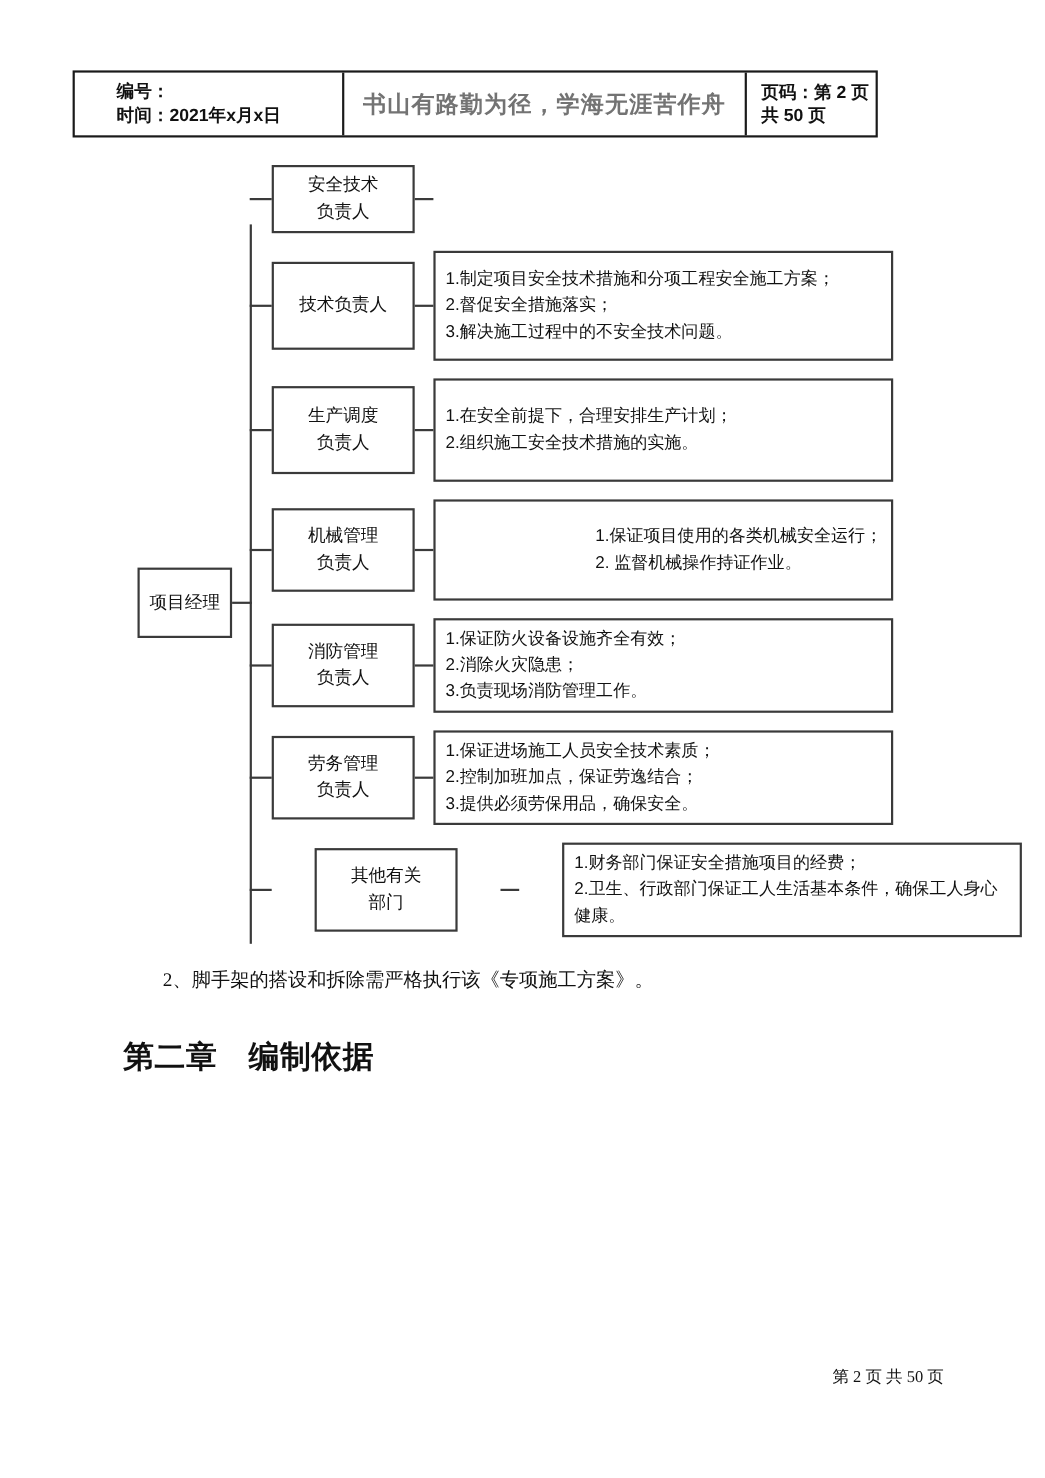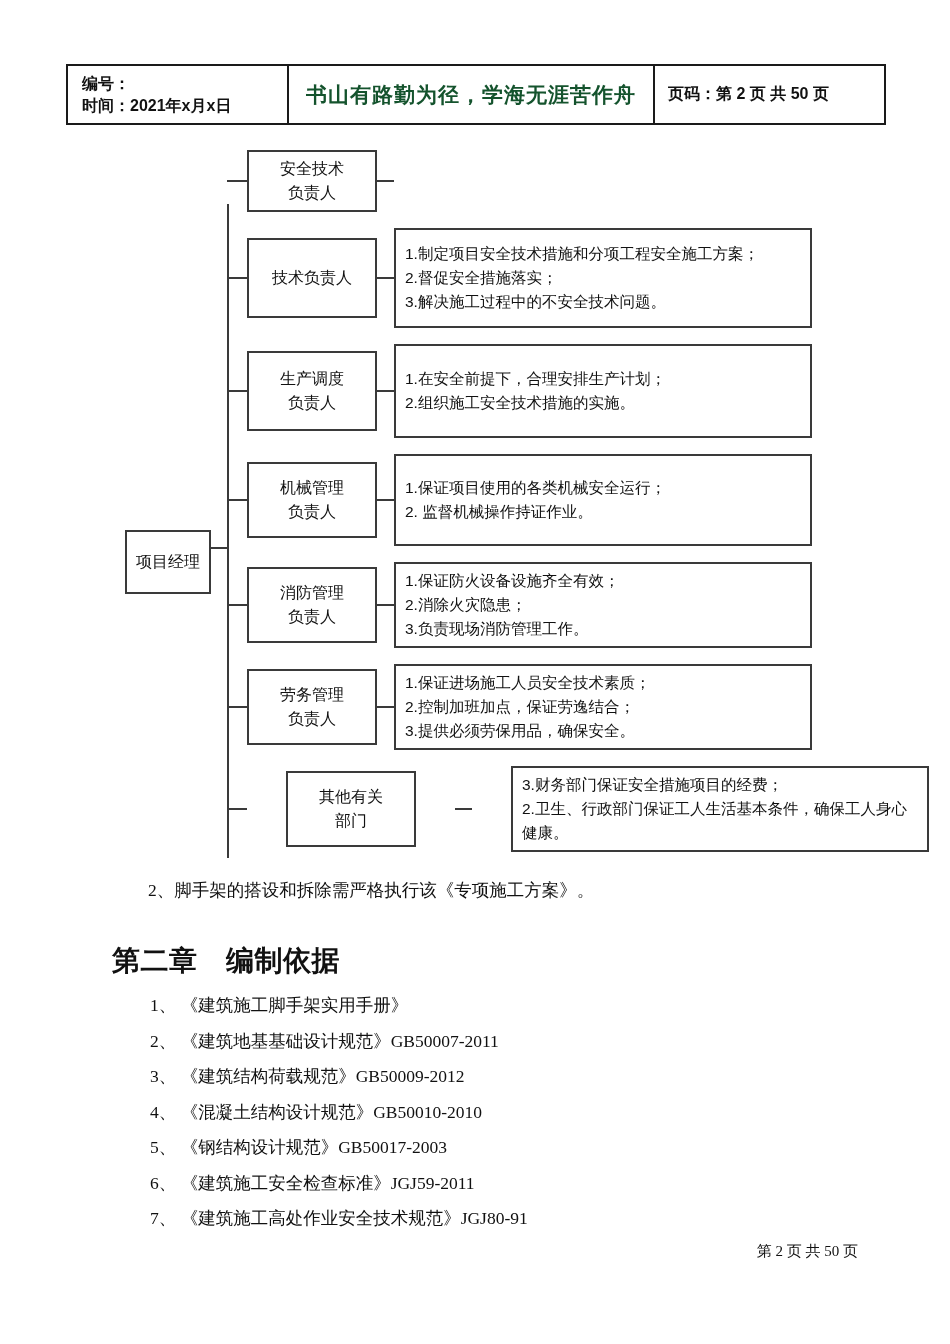--- a/index.html
+++ b/index.html
@@ -8,24 +8,25 @@
     width: 950px; height: 1344px;
     font-family: "Liberation Serif", serif;
     color: #111;
     position: relative;
     overflow: hidden;
   }
   .page { position: relative; width: 950px; height: 1344px; background: #fff; }
 
   
   .header-table {
-    position: absolute; left: 66px; top: 64px; width: 820px; height: 61px;
+    position: absolute; left: 66px; top: 64px; width: 732px; height: 61px;
     border: 2px solid #1a1a1a;
     display: flex; align-items: stretch;
     font-family: "Liberation Sans", sans-serif;
+    padding-left: 24px;
   }
   .hcell { display: flex; flex-direction: column; justify-content: center; }
   .hcell-left { width: 219px; padding: 4px 10px 4px 14px; font-weight: bold; font-size: 16px; line-height: 1.35; }
   .hcell-mid {
     width: 368px; border-left: 2px solid #1a1a1a; border-right: 2px solid #1a1a1a;
     align-items: center; justify-content: center;
     font-weight: bold; font-size: 21px; letter-spacing: 1px;
   }
   .hcell-right { flex: 1; padding-left: 13px; font-weight: bold; font-size: 16px; }
 
@@ -59,21 +60,21 @@
     white-space: pre-line;
     font-family: "Liberation Sans", sans-serif; font-size: 15.5px; line-height: 1.55;
     display: flex; flex-direction: column; justify-content: center;
   }
   .org-row:nth-child(1) .duty-box { min-height: 116px; }
   .org-row:nth-child(2) .duty-box { min-height: 100px; }
   .org-row:nth-child(3) .duty-box { min-height: 68px; }
   .org-row:nth-child(4) .duty-box { min-height: 68px; }
   .org-row:nth-child(5) .duty-box { min-height: 100px; }
   .org-row:nth-child(6) .duty-box { min-height: 94px; }
-  .org-row:nth-child(7) .duty-box { min-height: 92px; }
+  .org-row:nth-child(7) .duty-box { min-height: 92px; align-items: flex-end; }
   .org-row:nth-child(2) .role-box,
   .org-row:nth-child(5) .role-box,
   .org-row:nth-child(6) .role-box { min-height: 80px; }
   .org-row:nth-child(3) .role-box,
   .org-row:nth-child(4) .role-box { min-height: 62px; }
 
   
   .note { position: absolute; left: 148px; top: 878px; font-size: 17.5px; }
   .chapter-heading {
     position: absolute; left: 112px; top: 942px;
@@ -92,29 +93,29 @@
 <body>
 
 <div class="page">
 
   <div class="header-table">
     <div class="hcell hcell-left">
       <span>编号：</span>
       <span>时间：2021年x月x日</span>
     </div>
     <div class="hcell hcell-mid">
-      <span id="motto" style="color: #14532d;">书山有路勤为径，学海无涯苦作舟</span>
+      <span id="motto" style="color: #737373;">书山有路勤为径，学海无涯苦作舟</span>
     </div>
     <div class="hcell hcell-right">
       <span>页码：第 2 页 共 50 页</span>
     </div>
   </div>
 
   <div class="org-chart" id="org-chart">
-    <div class="pm-box" id="pm-box" style="top: 366.062px; margin-top: 14px;">
+    <div class="pm-box" id="pm-box" style="top: 366.062px;">
       <span>项目经理</span>
     </div>
     <div class="pm-stub" id="pm-stub" style="top: 397.062px;"></div>
     <div class="trunk" id="trunk" style="top: 54.0312px; height: 654.148px;"></div>
 
     <div class="org-row">
       <div class="conn conn-left"></div>
       <div class="role-box"><span>安全技术
 负责人</span></div>
       <div class="conn conn-right"></div>
@@ -165,34 +166,25 @@
       <div class="duty-box"><span>1.保证进场施工人员安全技术素质；
 2.控制加班加点，保证劳逸结合；
 3.提供必须劳保用品，确保安全。</span></div>
     </div>
 
     <div class="org-row">
       <div class="conn conn-left"></div>
       <div class="role-box"><span>其他有关
 部门</span></div>
       <div class="conn conn-right"></div>
-      <div class="duty-box"><span>3.财务部门保证安全措施项目的经费；
+      <div class="duty-box"><span>1.财务部门保证安全措施项目的经费；
 2.卫生、行政部门保证工人生活基本条件，确保工人身心健康。</span></div>
     </div>
   </div>
 
   <p class="note">2、脚手架的搭设和拆除需严格执行该《专项施工方案》。</p>
 
   <h1 class="chapter-heading">第二章　编制依据</h1>
 
-  <ul class="ref-list">
-    <li class="ref-item">1、 《建筑施工脚手架实用手册》</li>
-    <li class="ref-item">2、 《建筑地基基础设计规范》GB50007-2011</li>
-    <li class="ref-item">3、 《建筑结构荷载规范》GB50009-2012</li>
-    <li class="ref-item">4、 《混凝土结构设计规范》GB50010-2010</li>
-    <li class="ref-item">5、 《钢结构设计规范》GB50017-2003</li>
-    <li class="ref-item">6、 《建筑施工安全检查标准》JGJ59-2011</li>
-    <li class="ref-item">7、 《建筑施工高处作业安全技术规范》JGJ80-91</li>
-  </ul>
 
   <div class="page-footer">第 2 页 共 50 页</div>
 
 </div>
 
 </body></html>

